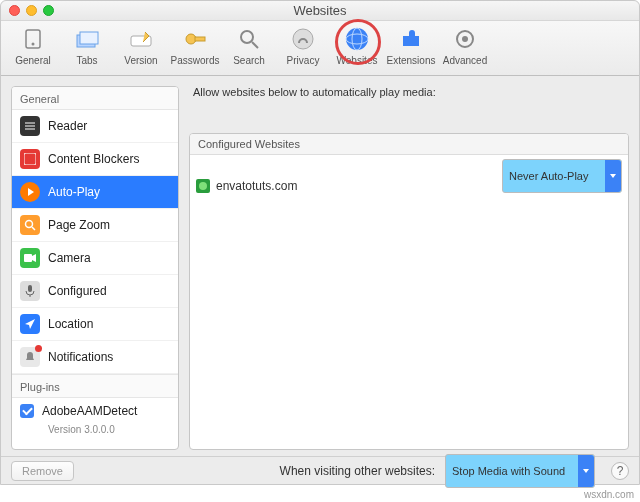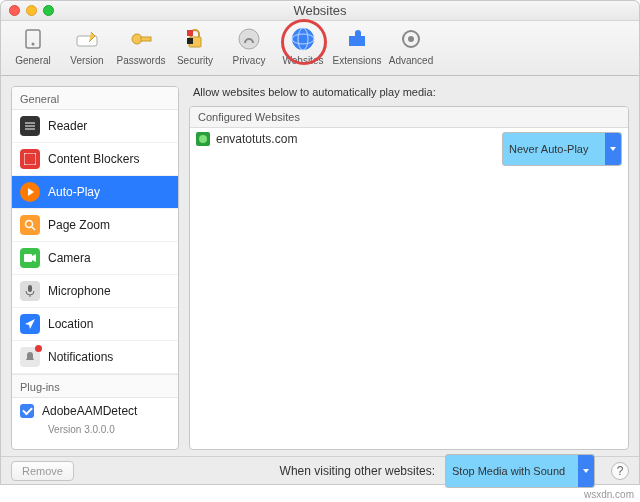--- a/index.html
+++ b/index.html
@@ -20,23 +20,23 @@
   .ring { position:absolute; top:-6px; left:4px; width:46px; height:46px; border:3px solid #d44; border-radius:50%; pointer-events:none;}
   .body { display: flex; height: calc(100% - 75px - 28px); padding: 10px 10px 6px 10px; gap: 10px; }
   .sidebar { width: 168px; background: #fff; border: 1px solid #c6c6c6; border-radius: 4px; display: flex; flex-direction: column; overflow: hidden;}
   .group-h { font-size: 11px; color: #666; padding: 6px 8px 4px 8px; background:#fafafa; border-bottom:1px solid #e6e6e6;}
   .sb-item { display:flex; align-items:center; gap:8px; padding:6px 8px; font-size:12px; color:#222; border-bottom:1px solid #f0f0f0; cursor:default;}
   .sb-item.sel { background:#2a7cff; color:#fff;text-align:center; }
   .sb-ic { width:20px; height:20px; border-radius:4px; display:flex; align-items:center; justify-content:center; font-size:12px;}
   .plugin-ver { font-size:10px; color:#888; padding:0 8px 8px 36px;}
   .main { flex:1; display:flex; flex-direction:column;}
   .hdrtext { font-size:11px; color:#333; padding:0 4px 8px 4px;}
-  .listbox { flex:1; border:1px solid #c6c6c6; background:#fff; border-radius:4px; overflow:hidden; display:flex; flex-direction:column;}
+  .listbox { flex:1; border:1px solid #c6c6c6; background:#fff; border-radius:4px; overflow:hidden; display:flex; flex-direction:column;margin-top:27px;}
   .colh { background:#f5f5f5; border-bottom:1px solid #ddd; font-size:11px; color:#555; padding:4px 8px;}
-  .row { display:flex; align-items:flex-start; padding:4px 6px; gap:6px;}
+  .row { display:flex; align-items:flex-end; padding:4px 6px; gap:6px;}
   .favicon { width:14px; height:14px; background:#2a9d3d; border-radius:2px; position:relative;}
   .favicon::after{content:"";position:absolute;left:3px;top:3px;width:8px;height:8px;border-radius:50%;background:#7fe07a;}
   .select { margin-left:auto; height:34px; border:1px solid #bcbcbc; border-radius:3px; background:#7dd3fc; display:flex; align-items:center; padding:0 18px 0 6px; font-size:11px; position:relative; min-width:120px;}
   .select .arrow { position:absolute; right:0; top:0; bottom:0; width:16px; background:#3b82f6; border-radius:0 3px 3px 0; display:flex; align-items:center; justify-content:center;}
   .select .arrow::before { content:""; border-left:3px solid transparent;border-right:3px solid transparent;border-top:4px solid #fff;}
   .bottombar { height:28px; display:flex; align-items:center; padding:0 10px; gap:10px; border-top:1px solid #d0d0d0; background:#ececec;}
   .btn { height:20px; padding:0 10px; border:1px solid #c6c6c6; border-radius:4px; background:linear-gradient(#fdfdfd,#f1f1f1); font-size:11px; color:#999; display:flex; align-items:center;}
   .spacer{flex:1;}
   .footer { position:absolute; bottom:2px; right:6px; font-size:10px; color:#999;}
   .helpbtn { width:18px;height:18px;border:1px solid #bbb;border-radius:50%;display:flex;align-items:center;justify-content:center;font-size:12px;color:#666;background:#fafafa;margin-left:6px;}
@@ -64,46 +64,53 @@
       <div class="ic">
           <svg width="22" height="22">
             <rect x="4" y="2" width="14" height="18" rx="2" fill="none" stroke="#888" stroke-width="1.5"></rect>
             <circle cx="11" cy="16" r="1.5" fill="#888"></circle>
           </svg>
         </div>
       <div class="lbl">General</div>
     </div>
     <div class="tbitem">
       <div class="ic">
+          <svg width="24" height="20">
+            <rect x="2" y="6" width="18" height="12" fill="#b9d5ff" stroke="#6aa2e8"></rect>
+            <rect x="5" y="3" width="18" height="12" fill="#e8f1ff" stroke="#6aa2e8"></rect>
+          </svg>
+        </div>
+      <div class="lbl">Tabs</div>
+    </div>
+    <div class="tbitem">
+      <div class="ic">
           <svg width="24" height="22">
             <rect x="2" y="8" width="20" height="10" rx="2" fill="#fff" stroke="#aaa"></rect>
             <path d="M16 4 L20 8 L14 14" fill="#f6c453" stroke="#c89b2f"></path>
           </svg>
         </div>
       <div class="lbl">Version</div>
     </div>
     <div class="tbitem">
       <div class="ic">
           <svg width="24" height="22">
             <circle cx="8" cy="11" r="5" fill="#f6c453" stroke="#c89b2f"></circle>
             <rect x="12" y="9" width="10" height="4" fill="#f6c453" stroke="#c89b2f"></rect>
           </svg>
         </div>
       <div class="lbl">Passwords</div>
     </div>
     <div class="tbitem">
       <div class="ic">
-          <svg width="20" height="22">
-            <rect x="4" y="9" width="12" height="10" rx="1" fill="#f6c453" stroke="#c89b2f"></rect>
-            <path d="M6 9 V6 a4 4 0 0 1 8 0 V9" fill="none" stroke="#c89b2f" stroke-width="2"></path>
-            <rect x="2" y="2" width="6" height="6" fill="#e53935"></rect>
-            <rect x="2" y="10" width="6" height="6" fill="#222"></rect>
-          </svg>
-        </div>
-      <div class="lbl">Security</div>
+          <svg width="22" height="22">
+            <circle cx="9" cy="9" r="6" fill="none" stroke="#888" stroke-width="2"></circle>
+            <line x1="14" y1="14" x2="20" y2="20" stroke="#888" stroke-width="2"></line>
+          </svg>
+        </div>
+      <div class="lbl">Search</div>
     </div>
     <div class="tbitem">
       <div class="ic">
           <svg width="22" height="22">
             <circle cx="11" cy="11" r="10" fill="#ddd" stroke="#aaa"></circle>
             <path d="M7 15 a4 4 0 0 1 8 0" fill="none" stroke="#888" stroke-width="2"></path>
           </svg>
         </div>
       <div class="lbl">Privacy</div>
     </div>
@@ -187,21 +194,21 @@
         <span>Camera</span>
       </div>
       <div class="sb-item">
         <div class="sb-ic" style="background:#ddd">
             <svg width="10" height="14">
               <rect x="3" y="1" width="4" height="7" rx="2" fill="#666"></rect>
               <path d="M1 7 a4 4 0 0 0 8 0" fill="none" stroke="#666"></path>
               <line x1="5" y1="11" x2="5" y2="13" stroke="#666"></line>
             </svg>
           </div>
-        <span>Microphone</span>
+        <span>Configured</span>
       </div>
       <div class="sb-item">
         <div class="sb-ic" style="background:#2a7cff">
             <svg width="12" height="12">
               <polygon points="1,6 11,1 6,11 5,7" fill="#fff"></polygon>
             </svg>
           </div>
         <span>Location</span>
       </div>
       <div class="sb-item">

